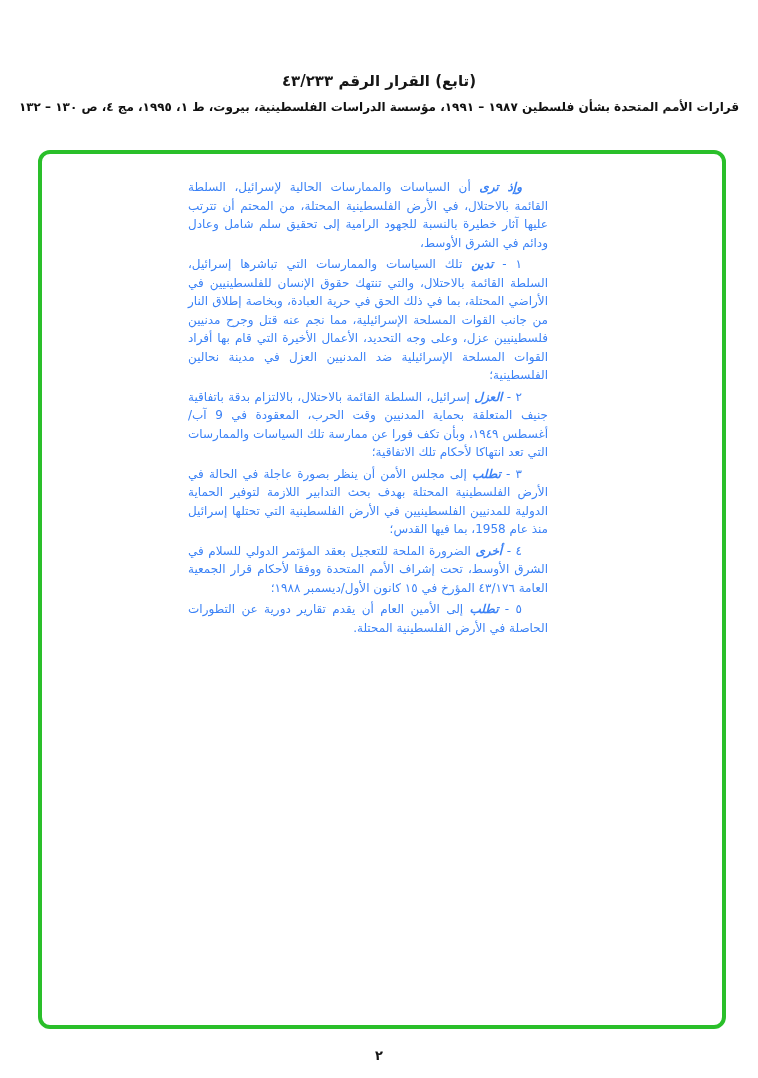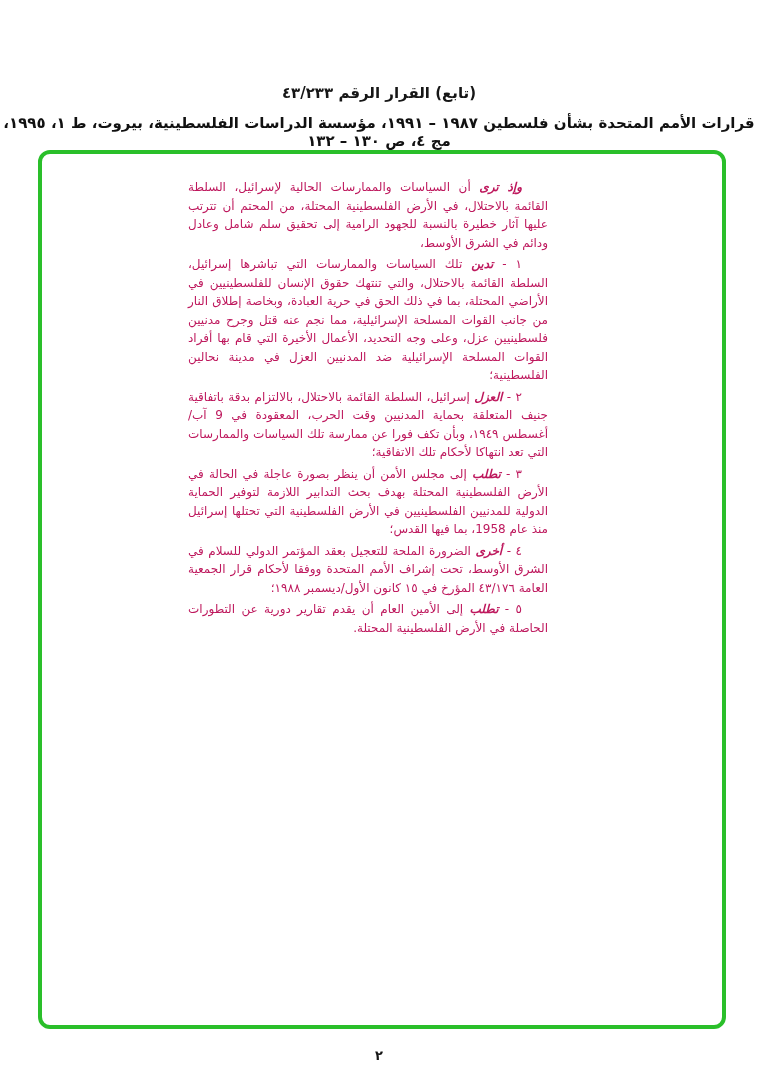--- a/index.html
+++ b/index.html
@@ -21,26 +21,26 @@
     position: absolute;
     top: 72px;
     left: 0;
     width: 100%;
     text-align: center;
     direction: rtl;
   }
   .doc-title {
     font-size: 15px;
     font-weight: bold;
-    margin: 12px;
+    margin: 0;
     letter-spacing: 0.2px;
   }
   .doc-subtitle {
     margin-top: 10px;
-    font-size: 15px;
+    font-size: 12px;
     font-weight: bold;
     color: #111111;
   }
   .annotation-box {
     position: absolute;
     left: 38px;
     top: 150px;
     width: 680px;
     height: 871px;
     border: 4px solid var(--annotation-color, #2abf2a);
@@ -48,21 +48,21 @@
   }
   .text-column {
     position: absolute;
     top: 24px;
     right: 174px;
     width: 360px;
     direction: rtl;
     text-align: justify;
     font-size: 12px;
     line-height: 18.5px;
-    color: #be185d;
+    color: #3b82f6;
   }
   .text-column p {
     margin: 0 0 3px 0;
     text-indent: 26px;
   }
   .num {
     font-weight: normal;
   }
   .lead {
     font-weight: bold;

